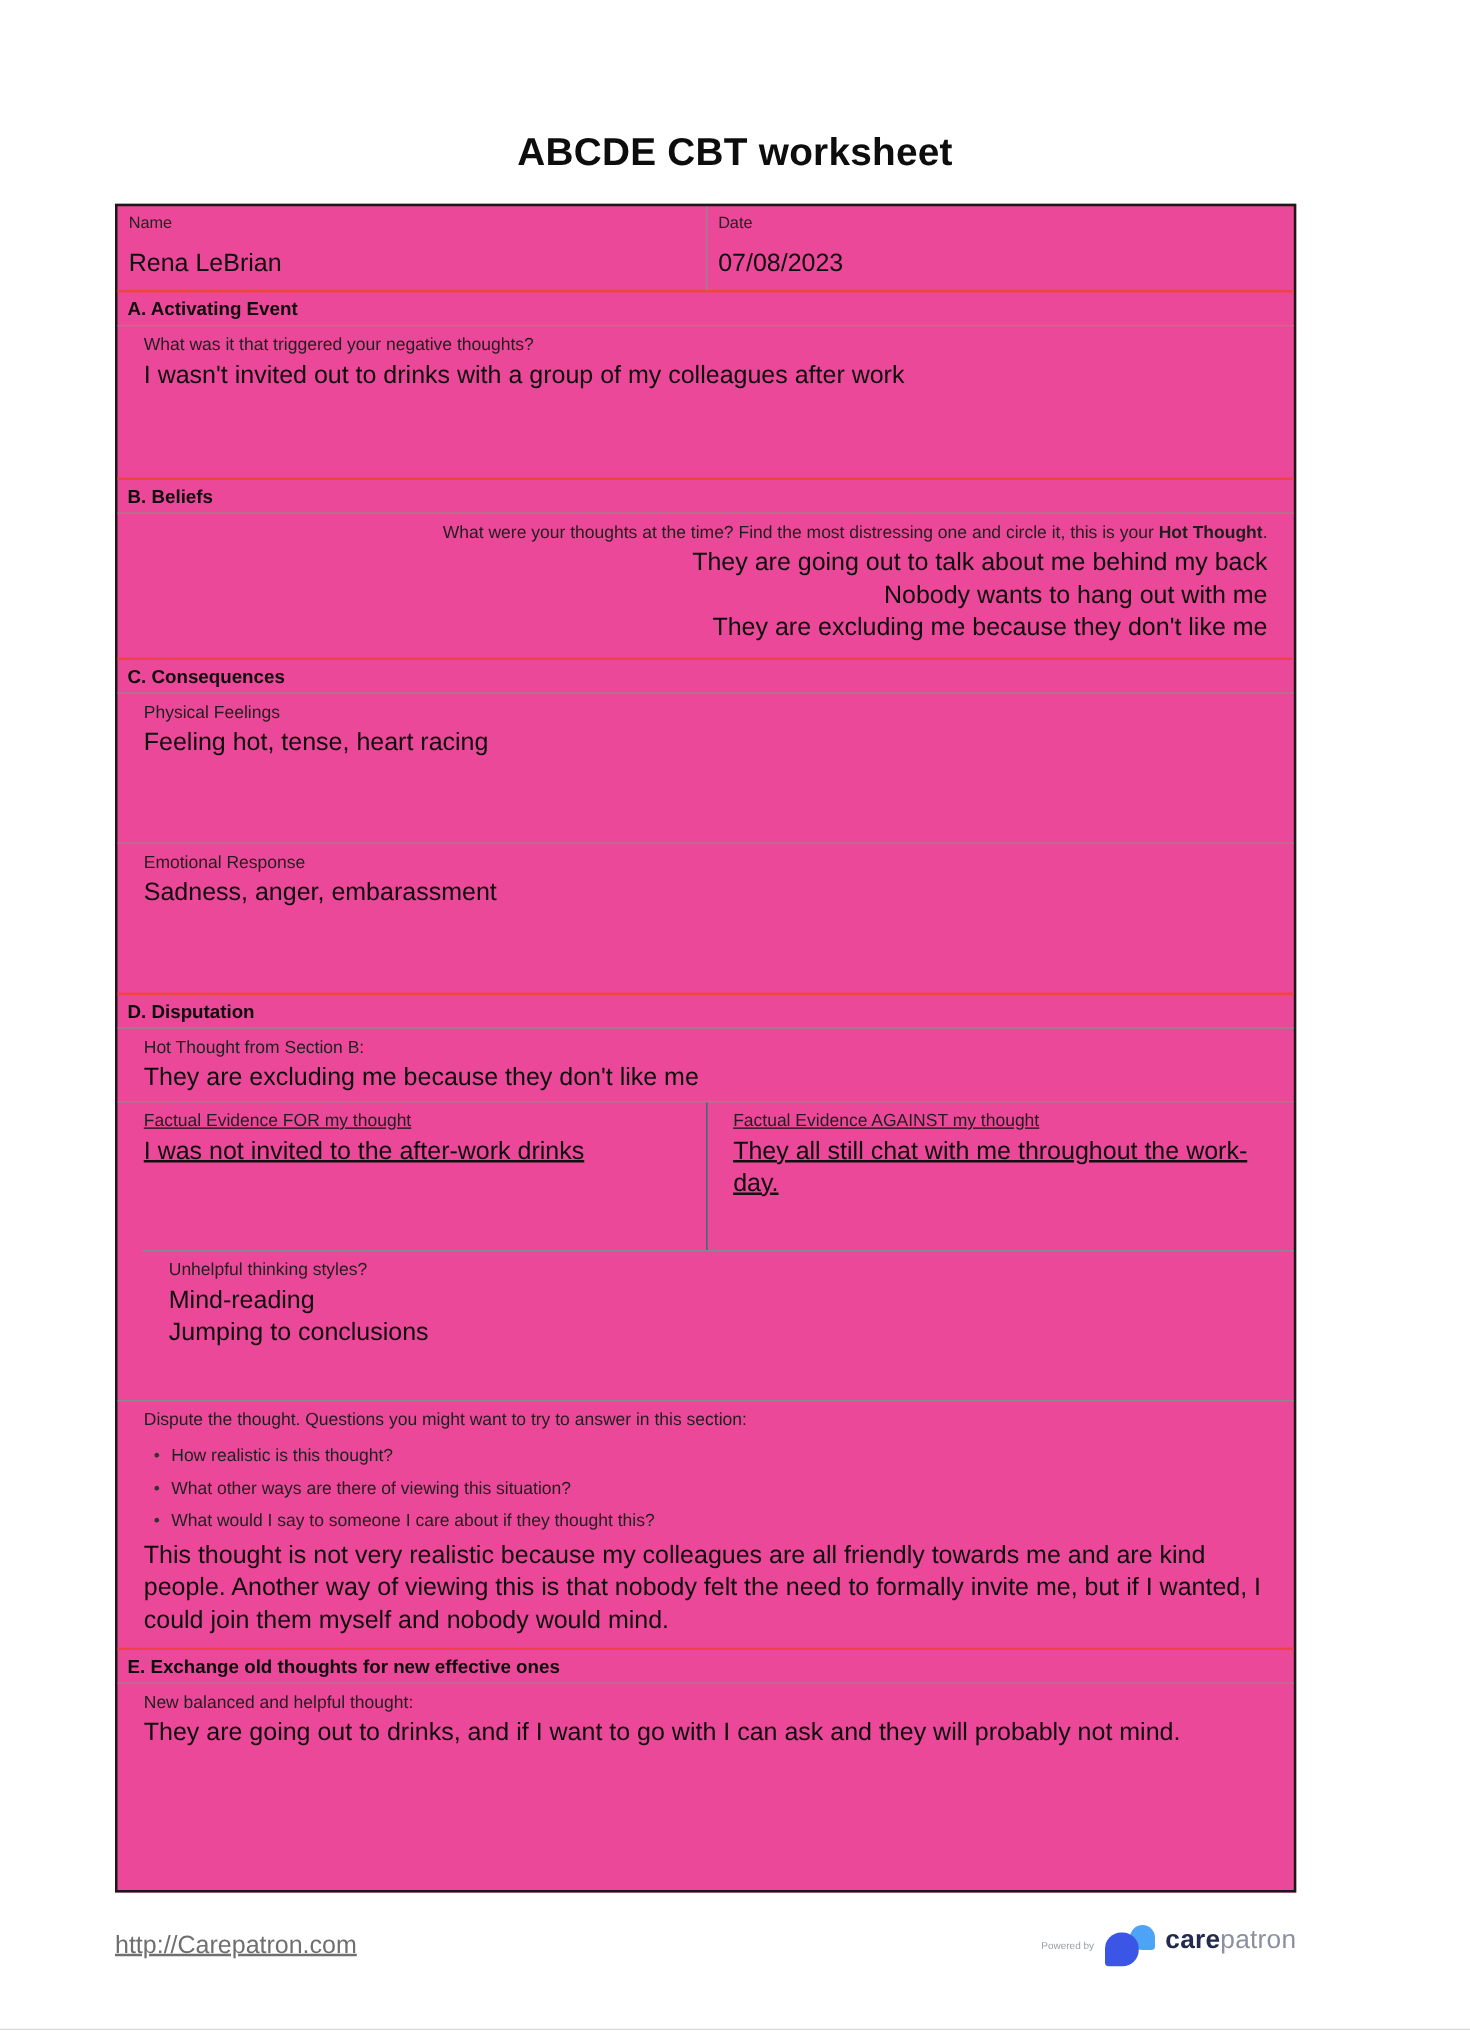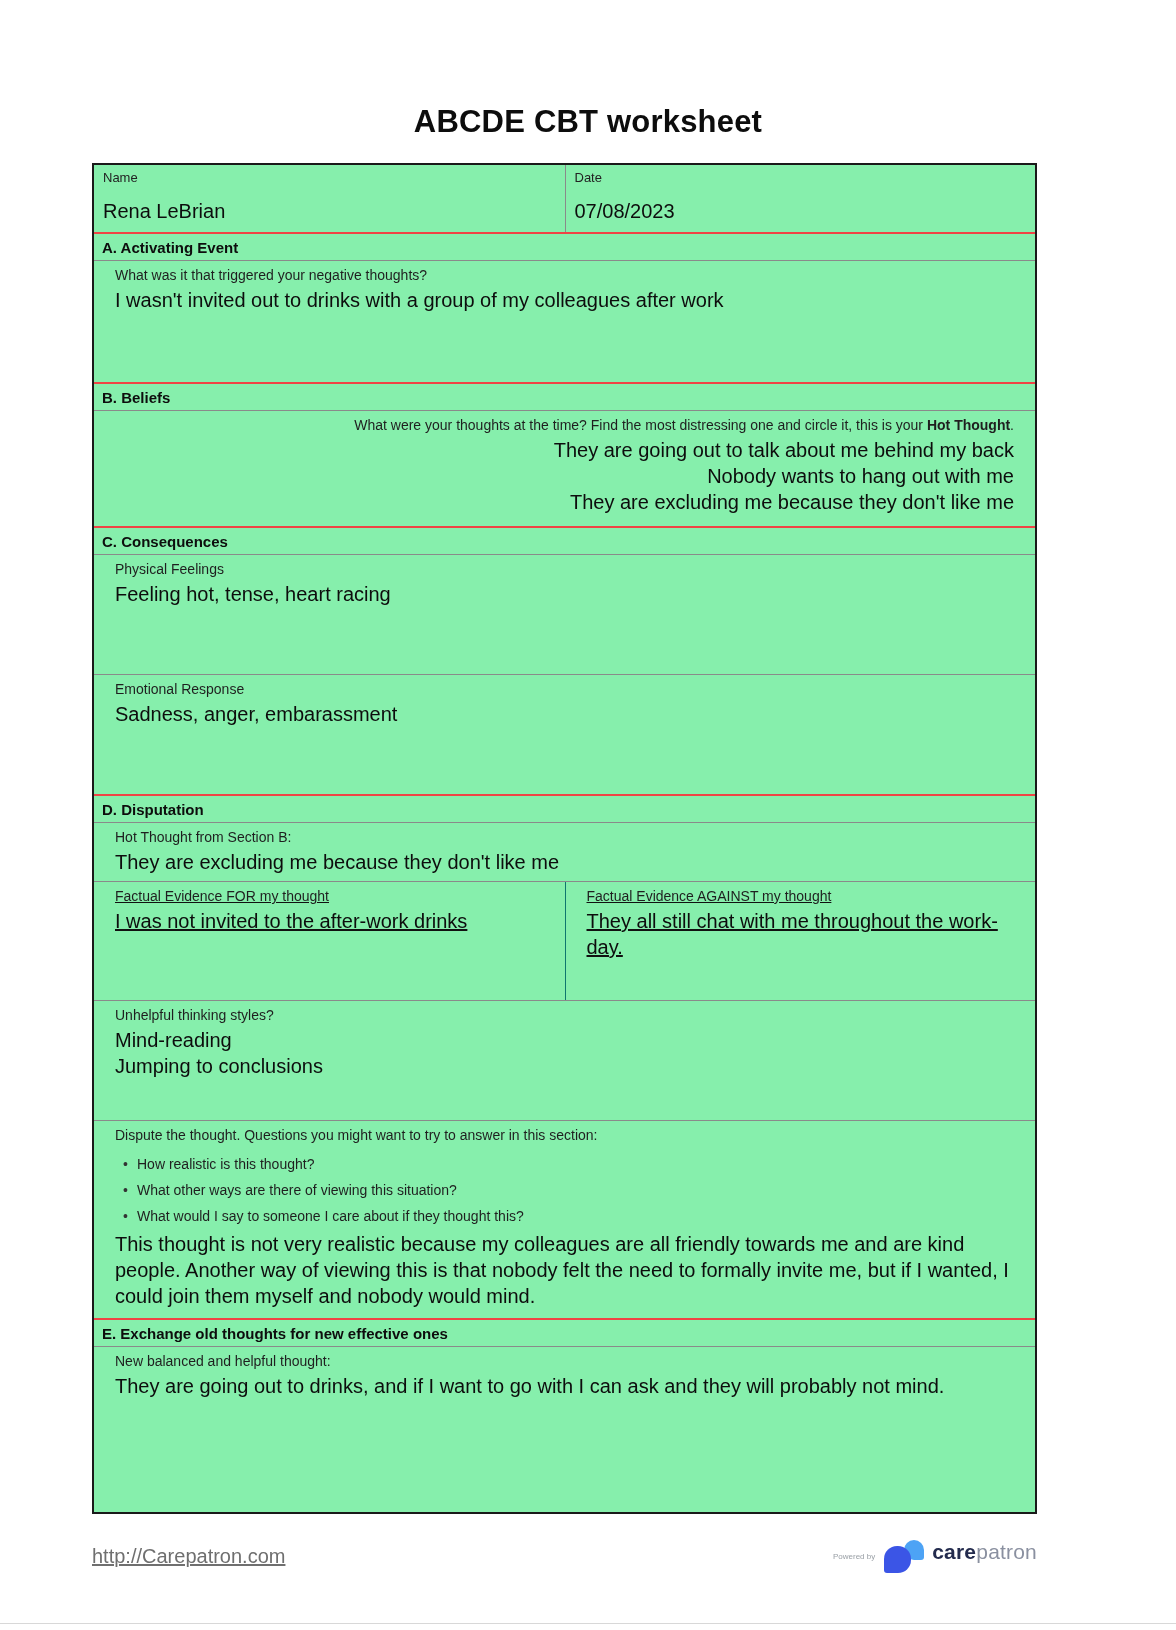--- a/index.html
+++ b/index.html
@@ -14,21 +14,21 @@
     text-align: center;
     font-size: 31px;
     font-weight: bold;
     letter-spacing: 0.2px;
     padding-top: 104px;
     color: #0d0d0d;
   }
   .form {
     margin: 23px 139px 0 92px;
     border: 2px solid #1a1a1a;
-    background: #86efac;
+    background: #ec4899;
   }
   .row { border-top: 1px solid #8a8a8a; }
   .row:first-child { border-top: none; }
   .row.thick-top { border-top: 2px solid #ef4444; }
   .section-header {
     font-size: 15px;
     font-weight: bold;
     padding: 5px 8px 4px 8px;
     color: #0d0d0d;
   }
@@ -56,21 +56,21 @@
     line-height: 26px;
     color: #1f1f1f;
     display: flex;
   }
   .bullets .dot { width: 14px; color: #333; }
   .min-a { min-height: 122px; }
   .min-b { min-height: 116px; text-align: right; }
   .min-c { min-height: 120px; }
   .min-hot { min-height: 58px; }
   .min-ev { min-height: 118px; }
-  .min-styles { min-height: 120px; }
+  .min-styles { min-height: 120px; margin-left: 20px; }
   .min-dispute { min-height: 198px; }
   .min-e { min-height: 166px; }
   .footer {
     margin: 26px 139px 0 92px;
     display: flex;
     justify-content: space-between;
     align-items: center;
   }
   .footer-link {
     font-size: 20px;

